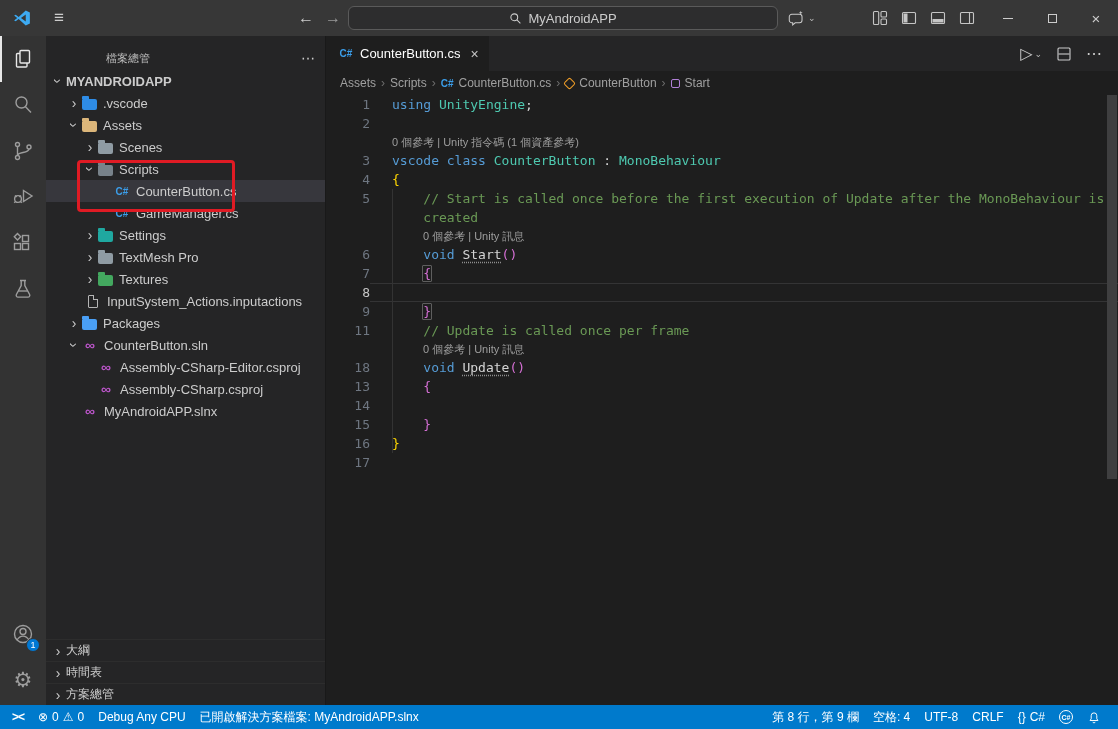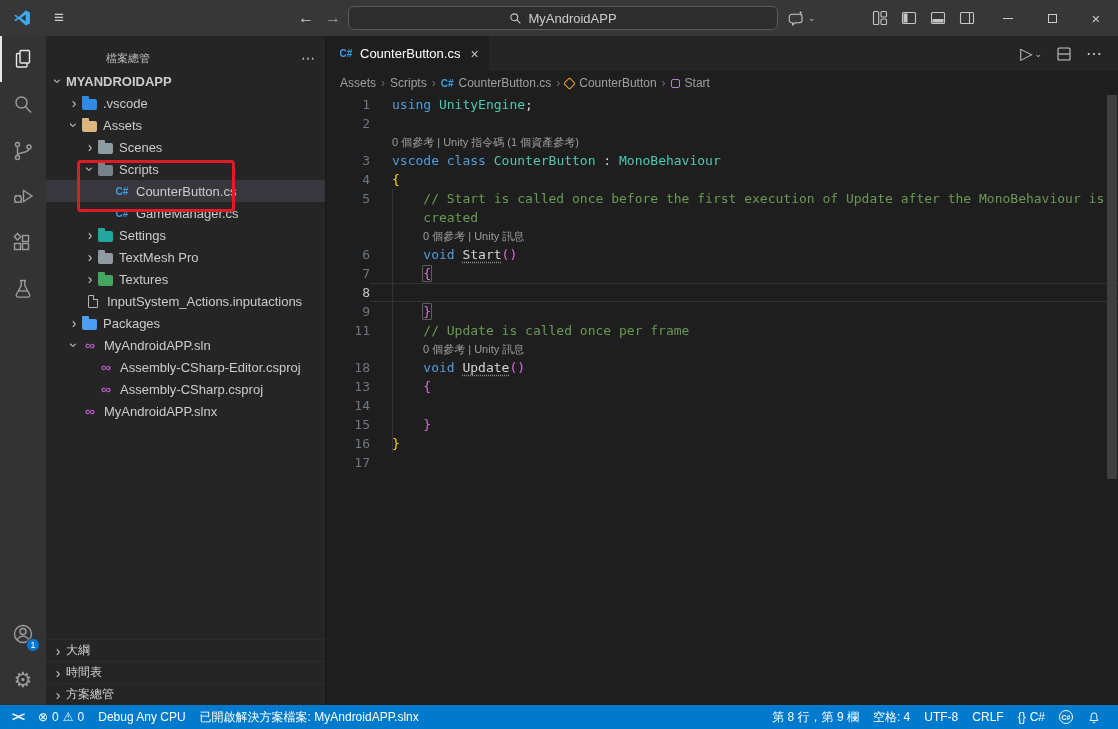--- a/index.html
+++ b/index.html
@@ -291,21 +291,21 @@
           <span class="tlbl">InputSystem_Actions.inputactions</span>
         </div>
         <div class="trow" style="padding-left: 20px;">
           <span class="chev">›</span>
           <span class="ico folder" style="--c: #4a9ff5;"></span>
           <span class="tlbl">Packages</span>
         </div>
         <div class="trow" style="padding-left: 20px;">
           <span class="chev down">›</span>
           <span class="ico vsico" style="color: rgb(187, 85, 201);">∞</span>
-          <span class="tlbl">MyAndroidAPP.sln</span>
+          <span class="tlbl">CounterButton.sln</span>
         </div>
         <div class="trow" style="padding-left: 36px;">
           <span class="chev hide">›</span>
           <span class="ico vsico" style="color: rgb(187, 85, 201);">∞</span>
           <span class="tlbl">Assembly-CSharp-Editor.csproj</span>
         </div>
         <div class="trow" style="padding-left: 36px;">
           <span class="chev hide">›</span>
           <span class="ico vsico" style="color: rgb(187, 85, 201);">∞</span>
           <span class="tlbl">Assembly-CSharp.csproj</span>

